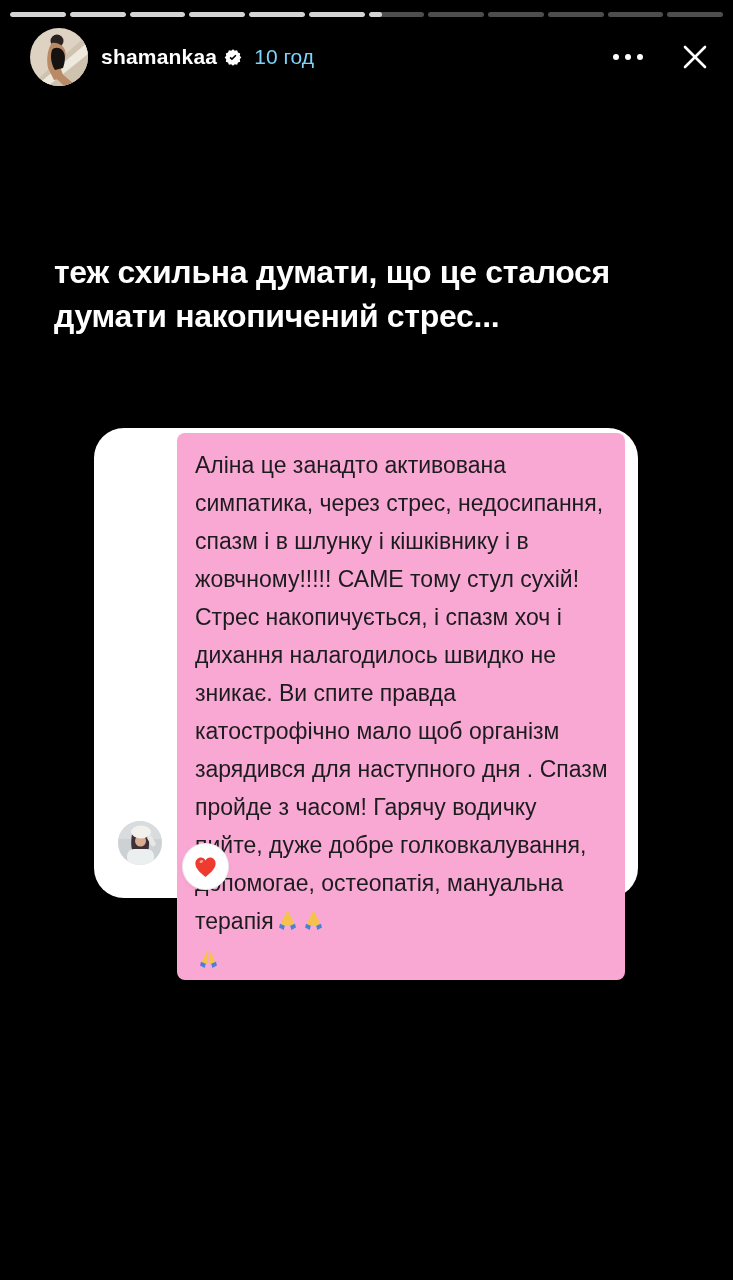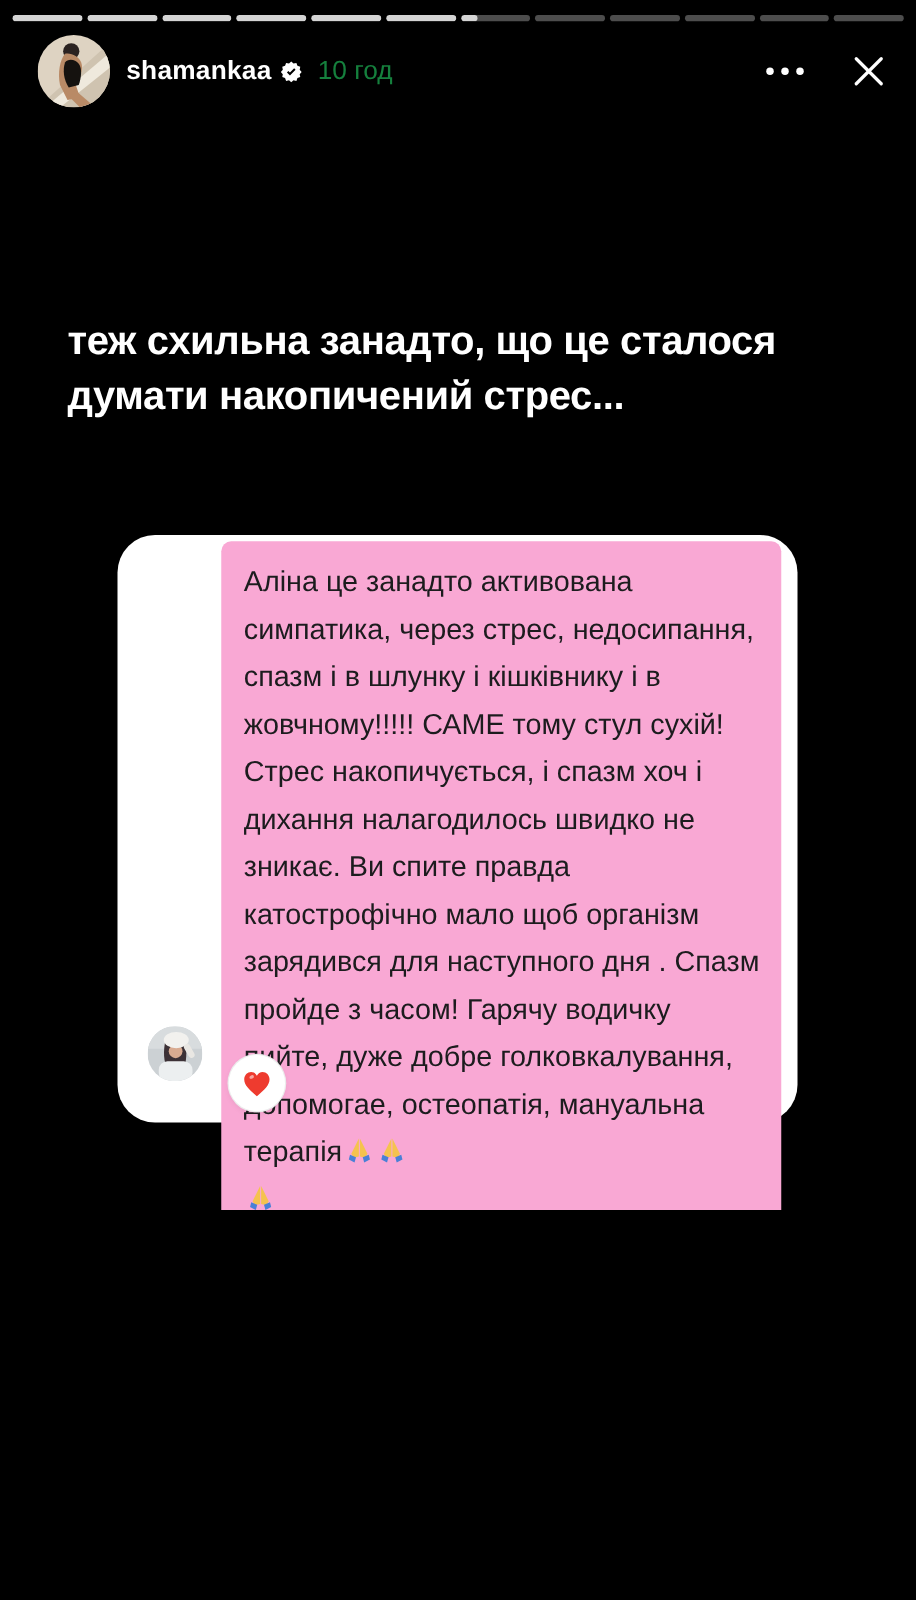--- a/index.html
+++ b/index.html
@@ -1,33 +1,33 @@
 <!DOCTYPE html>
 <html><head>
 <meta charset="utf-8">
 <style>
   html,body { margin:0; padding:0; background:#000; }
   .story {
-    position:relative; width:733px; height:968px; background:#000;
+    position:relative; width:733px; height:1280px; background:#000;
     font-family:"Liberation Sans", sans-serif; overflow:hidden;
   }
 
   
   .progress-row { position:absolute; top:12px; left:10px; right:10px; height:5px; display:flex; gap:4px; }
   .seg { flex:1; background:rgba(255,255,255,0.30); border-radius:3px; overflow:hidden; }
   .seg-fill { height:100%; background:#d4d4d4; border-radius:3px; }
 
   
   .hdr { position:absolute; top:28px; left:30px; right:16px; height:58px; display:flex; align-items:center; }
   .avatar { width:58px; height:58px; border-radius:50%; overflow:hidden; flex:0 0 auto; cursor:pointer; }
   .avatar svg { display:block; }
   .user-line { display:flex; align-items:center; margin-left:13px; min-width:0; }
   .username { color:#fff; font-size:21px; font-weight:700; letter-spacing:.2px; cursor:pointer; }
   .badge { width:18px; height:18px; margin-left:7px; display:block; }
-  .time { color:#15803d; font-size:21px; font-weight:400; margin-left:12px;text-align:right; }
+  .time { color:#7dd3fc; font-size:21px; font-weight:400; margin-left:12px;text-align:right; }
   .hdr-actions { margin-left:auto; display:flex; align-items:center; gap:24px; }
   .more { background:none; border:0; padding:6px; display:flex; gap:6px; align-items:center; cursor:pointer; }
   .more i { width:6px; height:6px; background:#fff; border-radius:50%; display:block; }
   .close-btn { background:none; border:0; padding:2px; cursor:pointer; }
   .close-btn svg { display:block; }
 
   
   .headline { position:absolute; left:54px; top:250px; right:28px; color:#fff;
     font-size:32px; line-height:44px; font-weight:700; letter-spacing:-0.3px; }
 
@@ -123,21 +123,21 @@
       <button class="close-btn" aria-label="close">
         <svg width="40" height="40" viewBox="0 0 40 40">
           <line x1="10" y1="10" x2="30" y2="30" stroke="#fff" stroke-width="2.6" stroke-linecap="round"></line>
           <line x1="30" y1="10" x2="10" y2="30" stroke="#fff" stroke-width="2.6" stroke-linecap="round"></line>
         </svg>
       </button>
     </div>
   </div>
 
   <div class="headline">
-    <div>теж схильна занадто, що це сталося</div>
+    <div>теж схильна думати, що це сталося</div>
     <div>думати накопичений стрес...</div>
   </div>
 
   <div class="card">
     <div class="bubble">
       <span>Аліна це занадто активована симпатика, через стрес, недосипання, спазм і в шлунку і кішківнику і в жовчному!!!!! САМЕ тому стул сухій! Стрес накопичується, і спазм хоч і дихання налагодилось швидко не зникає. Ви спите правда катострофічно мало щоб організм зарядився для наступного дня . Спазм пройде з часом! Гарячу водичку пийте, дуже добре голковкалування, допомогае, остеопатія, мануальна терапія</span><span id="inline-hands"><span class="hands"><svg width="25" height="25" viewBox="0 0 24 24">
               <polygon points="11.6,1.8 5.8,13.5 7.6,16.5 11.6,15.5" fill="#f5c24e"></polygon>
               <polygon points="12.4,1.8 18.2,13.5 16.4,16.5 12.4,15.5" fill="#f5c24e"></polygon>
               <polygon points="4.8,14.2 9.4,16.1 8.3,20.2 3.9,17.8" fill="#4a80d6"></polygon>
               <polygon points="19.2,14.2 14.6,16.1 15.7,20.2 20.1,17.8" fill="#4a80d6"></polygon>

